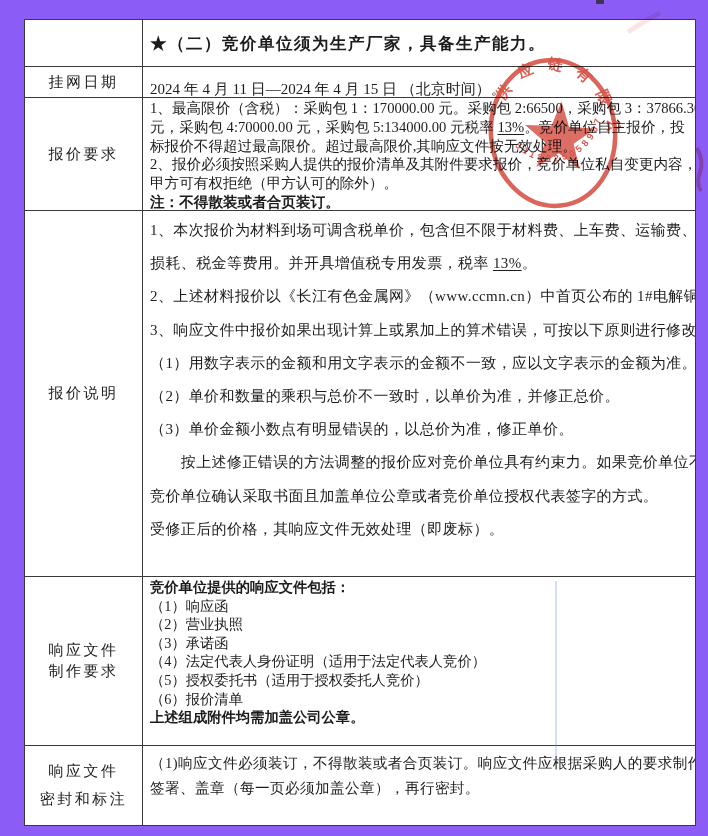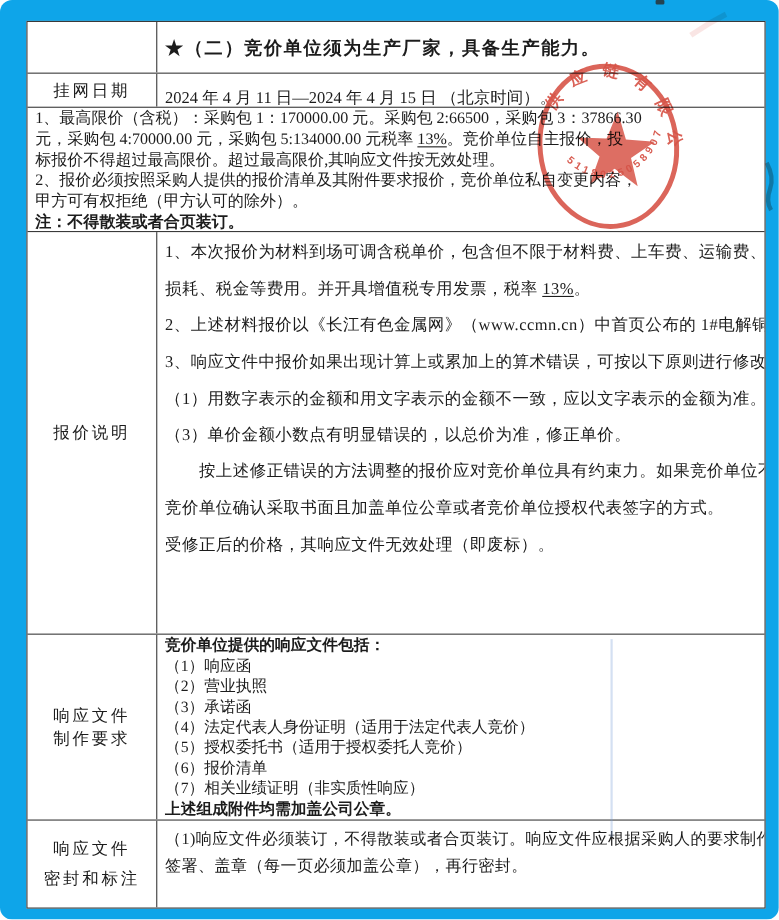--- a/index.html
+++ b/index.html
@@ -1,21 +1,21 @@
 <!DOCTYPE html>
 <html><head>
 <meta charset="utf-8">
 <style>
   html,body{margin:0;padding:0;}
   body{
     width:708px;height:836px;position:relative;overflow:hidden;
     background:#fdfdfd;color:#1c1c1c;
     font-family:"Liberation Serif","DejaVu Serif",serif;
   }
-  .page{position:absolute;inset:0;background:#0ea5e9;border-radius:11px;}
+  .page{position:absolute;inset:0;background:#8b5cf6;}
   .doc-table{
     position:absolute;left:24px;top:19px;width:670px;
     border:1px solid #3a3a3a;display:flex;flex-direction:column;
     background:#fff;
   }
   .row{display:flex;box-sizing:border-box;overflow:hidden;}
   .row + .row{border-top:1px solid #3a3a3a;}
   .cell-label{
     flex:0 0 117px;border-right:1px solid #3a3a3a;
     display:flex;flex-direction:column;align-items:center;justify-content:center;
@@ -60,61 +60,64 @@
     <div class="row r2">
       <div class="cell-label">
           <div class="label-line"><span>挂网日期</span></div>
         </div>
       <div class="cell-content">
           <div class="line"><span>2024 年 4 月 11 日—2024 年 4 月 15 日 （北京时间）。</span></div>
         </div>
     </div>
 
     <div class="row r3">
+      <div class="cell-label">
+          <div class="label-line"><span>报价要求</span></div>
+        </div>
       <div class="cell-content">
           <div class="line"><span>1、最高限价（含税）：采购包 1：170000.00 元。采购包 2:66500，采购包 3：37866.30</span></div>
           <div class="line"><span>元，采购包 4:70000.00 元，采购包 5:134000.00 元税率 </span><span class="u">13%</span><span>。竞价单位自主报价，投</span></div>
           <div class="line"><span>标报价不得超过最高限价。超过最高限价,其响应文件按无效处理。</span></div>
           <div class="line"><span>2、报价必须按照采购人提供的报价清单及其附件要求报价，竞价单位私自变更内容，</span></div>
           <div class="line"><span>甲方可有权拒绝（甲方认可的除外）。</span></div>
           <div class="line"><span class="b">注：不得散装或者合页装订。</span></div>
         </div>
     </div>
 
     <div class="row r4">
       <div class="cell-label">
           <div class="label-line"><span>报价说明</span></div>
         </div>
       <div class="cell-content">
           <div class="line"><span>1、本次报价为材料到场可调含税单价，包含但不限于材料费、上车费、运输费、运输</span></div>
           <div class="line"><span>损耗、税金等费用。并开具增值税专用发票，税率 </span><span class="u">13%</span><span>。</span></div>
           <div class="line"><span>2、上述材料报价以《长江有色金属网》（www.ccmn.cn）中首页公布的 1#电解铜价格</span></div>
           <div class="line"><span>3、响应文件中报价如果出现计算上或累加上的算术错误，可按以下原则进行修改：</span></div>
           <div class="line"><span>（1）用数字表示的金额和用文字表示的金额不一致，应以文字表示的金额为准。</span></div>
+          <div class="line"><span>（2）单价和数量的乘积与总价不一致时，以单价为准，并修正总价。</span></div>
           <div class="line"><span>（3）单价金额小数点有明显错误的，以总价为准，修正单价。</span></div>
           <div class="line"><span>　　按上述修正错误的方法调整的报价应对竞价单位具有约束力。如果竞价单位不接</span></div>
           <div class="line"><span>竞价单位确认采取书面且加盖单位公章或者竞价单位授权代表签字的方式。</span></div>
           <div class="line"><span>受修正后的价格，其响应文件无效处理（即废标）。</span></div>
         </div>
     </div>
 
     <div class="row r5">
       <div class="cell-label">
           <div class="label-line"><span>响应文件</span></div>
           <div class="label-line"><span>制作要求</span></div>
         </div>
       <div class="cell-content">
           <div class="line"><span class="b">竞价单位提供的响应文件包括：</span></div>
           <div class="line"><span>（1）响应函</span></div>
           <div class="line"><span>（2）营业执照</span></div>
           <div class="line"><span>（3）承诺函</span></div>
           <div class="line"><span>（4）法定代表人身份证明（适用于法定代表人竞价）</span></div>
           <div class="line"><span>（5）授权委托书（适用于授权委托人竞价）</span></div>
           <div class="line"><span>（6）报价清单</span></div>
-          <div class="line"><span>（7）相关业绩证明（非实质性响应）</span></div>
           <div class="line"><span class="b">上述组成附件均需加盖公司公章。</span></div>
         </div>
     </div>
 
     <div class="row r6">
       <div class="cell-label">
           <div class="label-line"><span>响应文件</span></div>
           <div class="label-line"><span>密封和标注</span></div>
         </div>
       <div class="cell-content">

